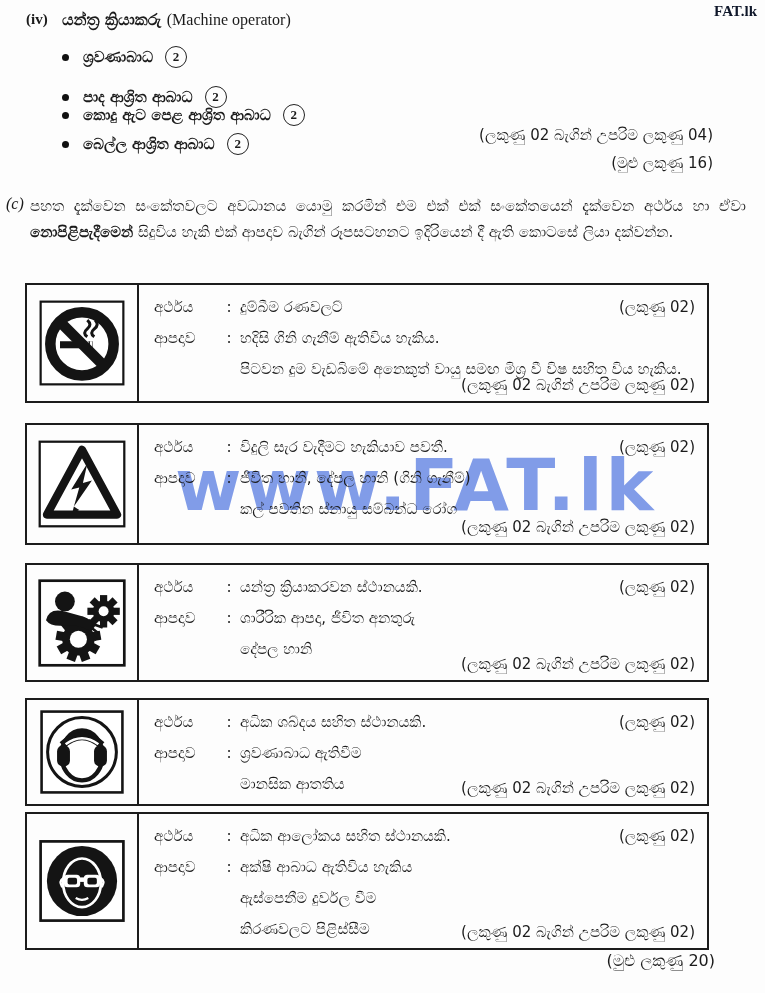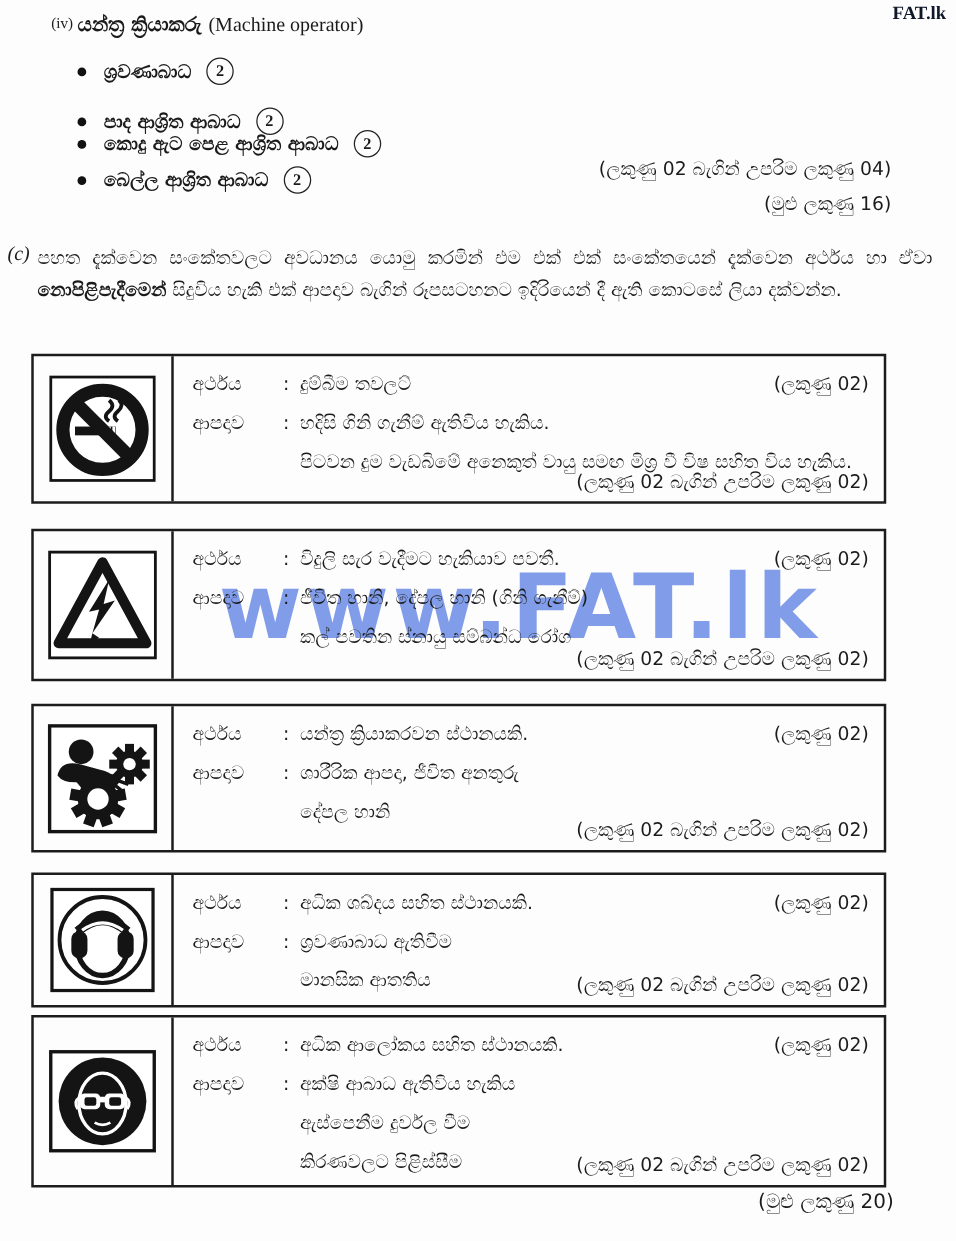--- a/index.html
+++ b/index.html
@@ -10,21 +10,21 @@
 
   .brand {
     position:absolute; top:3px; right:8px; font-family:"Liberation Serif", serif;
     font-weight:bold; font-size:15px; color:#0f172a; z-index:3;
   }
   .watermark {
     position:absolute; top:443px; left:175px; font-size:72px; font-weight:bold;
     color:#1d4ed8; opacity:0.55; letter-spacing:3px; z-index:0; white-space:nowrap;
   }
 
-  .sec-iv-num { position:absolute; left:41px; top:11px; font-size:12px; font-family:"Liberation Serif", serif; }
+  .sec-iv-num { position:absolute; left:26px; top:11px; font-size:15px; font-family:"Liberation Serif", serif;font-weight:bold; }
   .sec-iv-title { position:absolute; left:62px; top:10px; font-size:16px; font-weight:bold; }
   .sec-iv-title .en { font-family:"Liberation Serif", serif; font-weight:normal; font-size:16px; }
 
   .bullet-item { position:absolute; left:62px; font-size:15px; display:flex; align-items:center;font-weight:bold; }
   .bullet-dot { width:7px; height:7px; border-radius:50%; background:#111; margin-right:14px; flex:none; }
   .circle-mark {
     display:inline-block; width:20px; height:20px; border:1.6px solid #222; border-radius:50%;
     text-align:center; line-height:20px; font-size:13px; margin-left:12px;
     font-family:"Liberation Serif", serif;
   }
@@ -108,21 +108,21 @@
         <rect x="55" y="48" width="2.5" height="8" fill="#fff"></rect>
         <rect x="59" y="48" width="2.5" height="8" fill="#fff"></rect>
         <path d="M56,43 q-6,-4 0,-9 q6,-5 0,-10 M64,43 q-6,-4 0,-9 q6,-5 1,-10" stroke="#141414" stroke-width="3.5" fill="none"></path>
         <line x1="26" y1="27" x2="74" y2="75" stroke="#141414" stroke-width="12"></line>
       </svg>
     </div>
     <div class="text-cell">
       <div class="row">
         <span class="lbl">අර්ථය</span>
         <span class="colon">:</span>
-        <span class="val">දුම්බීම තවලට්</span>
+        <span class="val">දුම්බීම රණවලට්</span>
         <span class="marks">(ලකුණු 02)</span>
       </div>
       <div class="row">
         <span class="lbl">ආපදාව</span>
         <span class="colon">:</span>
         <span class="val">හදිසි ගිනි ගැනීම් ඇතිවිය හැකිය.</span>
       </div>
       <div class="row cont">
         <span class="val">පිටවන දුම වැඩබිමේ අනෙකුත් වායු සමඟ මිශ්‍ර වී විෂ සහිත විය හැකිය.</span>
       </div>

